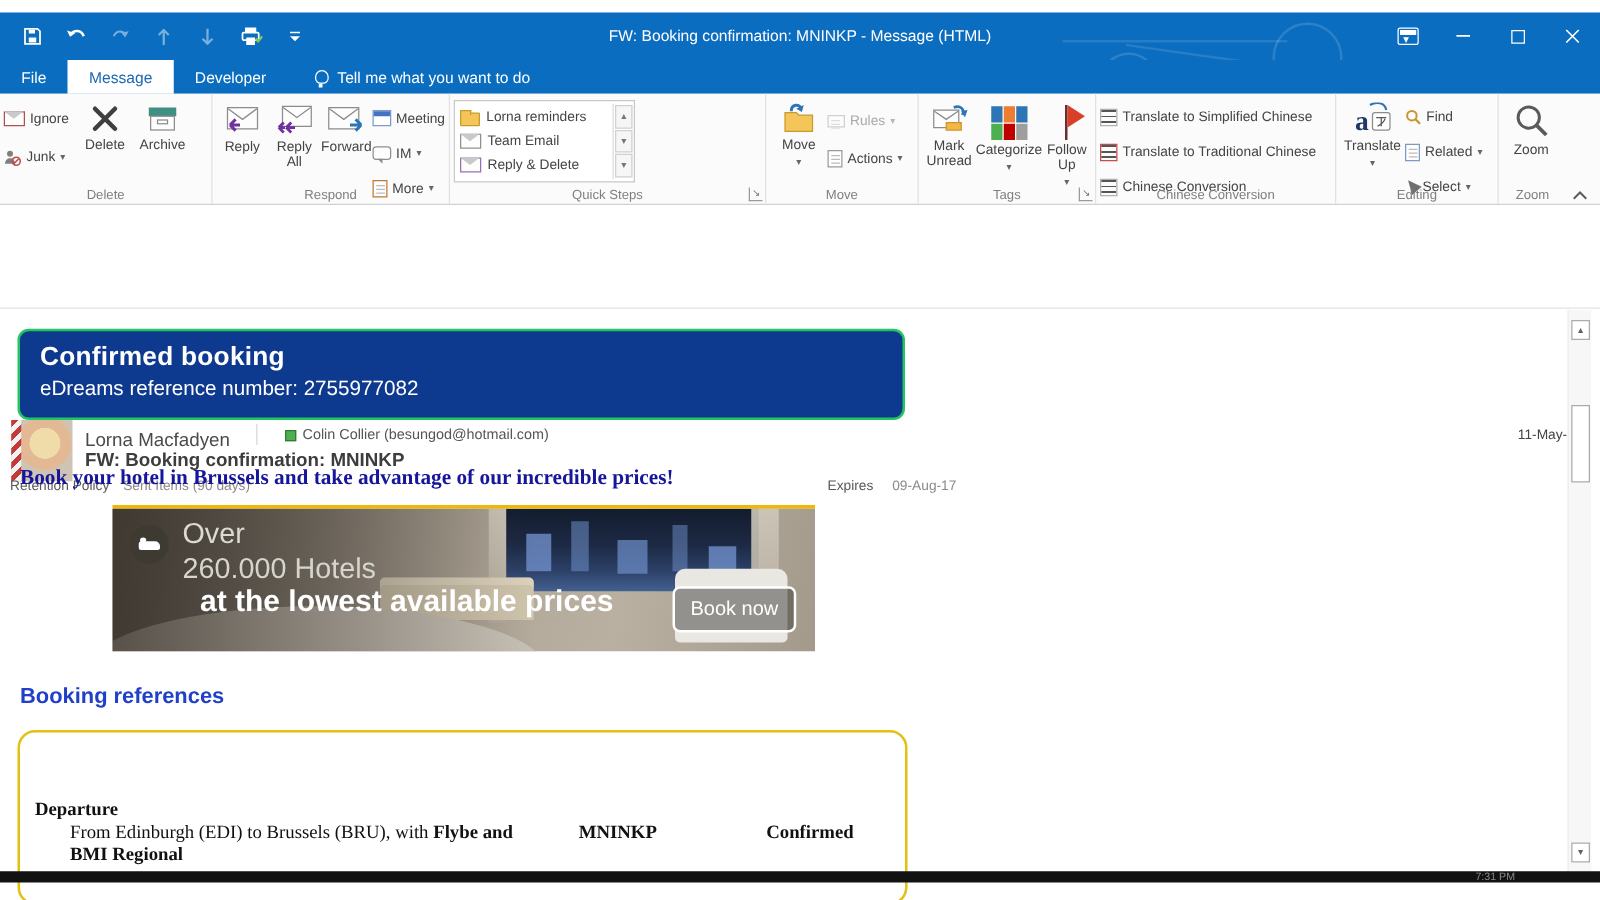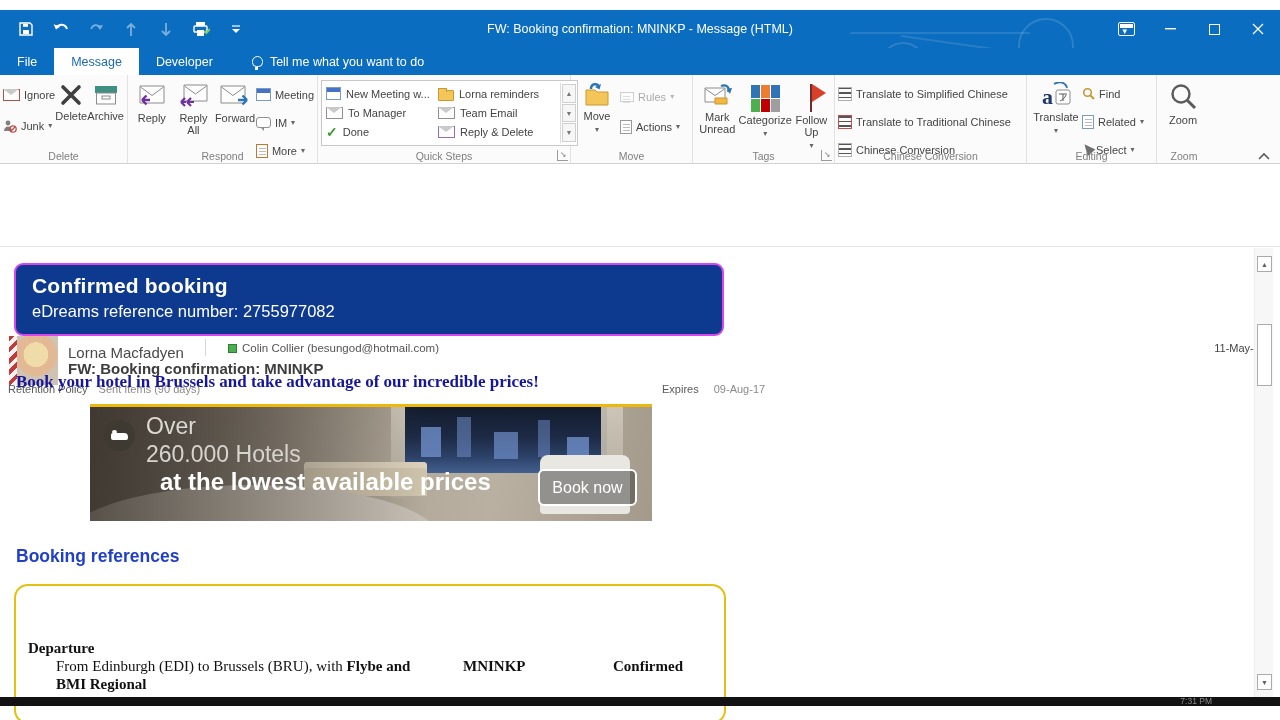--- a/index.html
+++ b/index.html
@@ -98,21 +98,21 @@
   #hdr-date { right:14px; top:178px; font-size:11px; color:#444; position:absolute; }
   #subject { left:68px; top:196px; font-size:15px; font-weight:bold; color:#3d3d3d; }
   #retention-row { left:8px; top:219px; font-size:11px; color:#595959; }
   #retention-row .val { color:#8a8a8a; margin-left:8px; }
   #expires-row { left:662px; top:219px; font-size:11px; color:#595959; position:absolute; }
   #expires-row .val { color:#8a8a8a; margin-left:12px; }
   #hdr-chevron { position:absolute; right:10px; top:222px; width:12px; height:8px; }
 
   
   #bluebox { left:14px; top:263px; width:710px; height:73px; background:#0d3a8e;
-    border:2px solid #d946ef; border-radius:9px; color:#fff; padding:9px 16px; }
+    border:2px solid #22c55e; border-radius:9px; color:#fff; padding:9px 16px; }
   #bluebox .t1 { font-size:21px; font-weight:bold; letter-spacing:.2px; }
   #bluebox .t2 { font-size:16.5px; margin-top:4px; }
   #promo-line { left:16px; top:372px; font-family:"Liberation Serif", serif; font-weight:bold;
     font-size:17px; color:#16169a; }
   #banner { left:90px; top:404px; width:562px; height:117px; }
   #banner .ytop { height:3px; background:#edb80a; }
   #banner .photo { position:relative; height:114px; overflow:hidden; background:
       linear-gradient(100deg,#5a5248 0%, #7b7268 20%, #9a9184 40%, #b3aa9b 58%, #b9b0a1 72%, #a39a8c 100%); }
   .win-night { position:absolute; left:56%; top:0; width:36%; height:58%;
       background:linear-gradient(180deg,#131c2e 0%, #1d2a45 45%, #2c4168 75%, #43608f 100%); }
@@ -243,21 +243,21 @@
     <span class="tab active">Message</span>
     <span class="tab">Developer</span>
     <span id="tellme">
       <span class="bulb"></span>
       <span>Tell me what you want to do</span>
     </span>
   </div>
 
   <div id="ribbon" class="abs">
 
-    <div class="group" style="width:128px;">
+    <div class="group" style="width:170px;">
       <div class="col" style="padding-top:6px; gap:10px; width:58px;">
         <span class="small-btn">
           <span class="env16" style="border-color:#b05050;"></span>
           <span>Ignore</span>
         </span>
         <span class="small-btn">
           <svg width="14" height="14" viewBox="0 0 14 14">
               <circle cx="5" cy="4" r="2.4" fill="#7f7f7f"></circle>
               <path d="M1 12 c0-3 2-4.5 4-4.5 s4 1.5 4 4.5 z" fill="#7f7f7f"></path>
               <circle cx="10" cy="10" r="3.2" fill="none" stroke="#c0504d" stroke-width="1.3"></circle>
@@ -324,34 +324,20 @@
           <span class="doc16" style="border-color:#c07830;"></span>
           <span>More</span>
           <span class="dd">▾</span>
         </span>
       </div>
       <span class="group-label">Respond</span>
     </div>
 
     <div class="group" style="width:253px;">
       <div class="qs-box">
-        <div class="qs-col">
-          <div class="qs-row">
-            <span class="cal16"></span>
-            <span>New Meeting w...</span>
-          </div>
-          <div class="qs-row">
-            <span class="env16"></span>
-            <span>To Manager</span>
-          </div>
-          <div class="qs-row">
-            <span class="check-ic"></span>
-            <span>Done</span>
-          </div>
-        </div>
         <div class="qs-col" style="width:122px;">
           <div class="qs-row">
             <span class="folder16"></span>
             <span>Lorna reminders</span>
           </div>
           <div class="qs-row">
             <span class="env16"></span>
             <span>Team Email</span>
           </div>
           <div class="qs-row">

